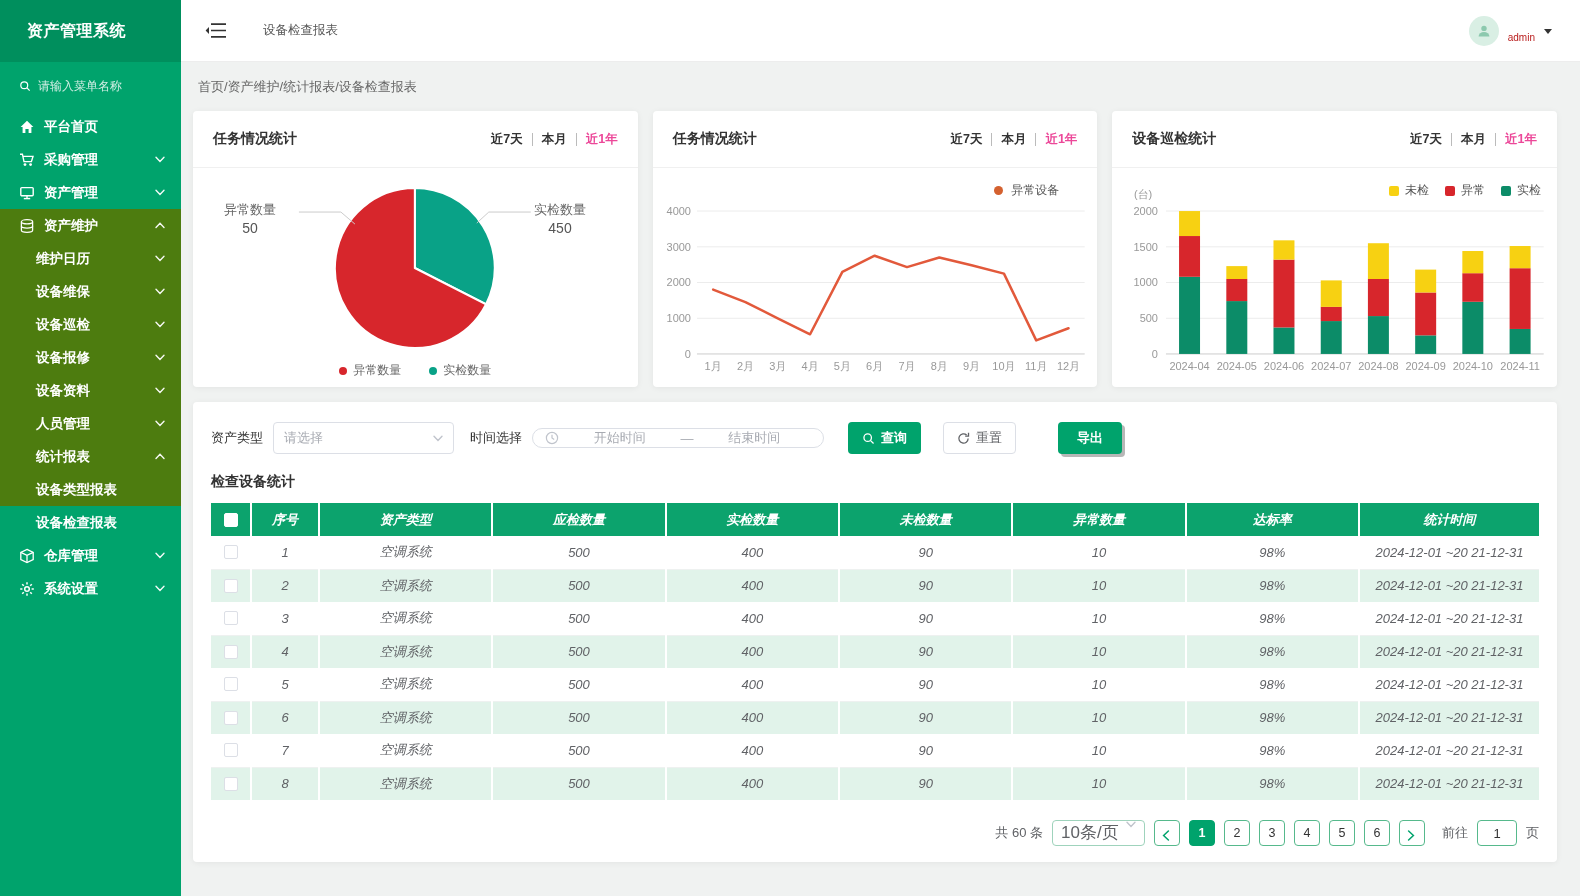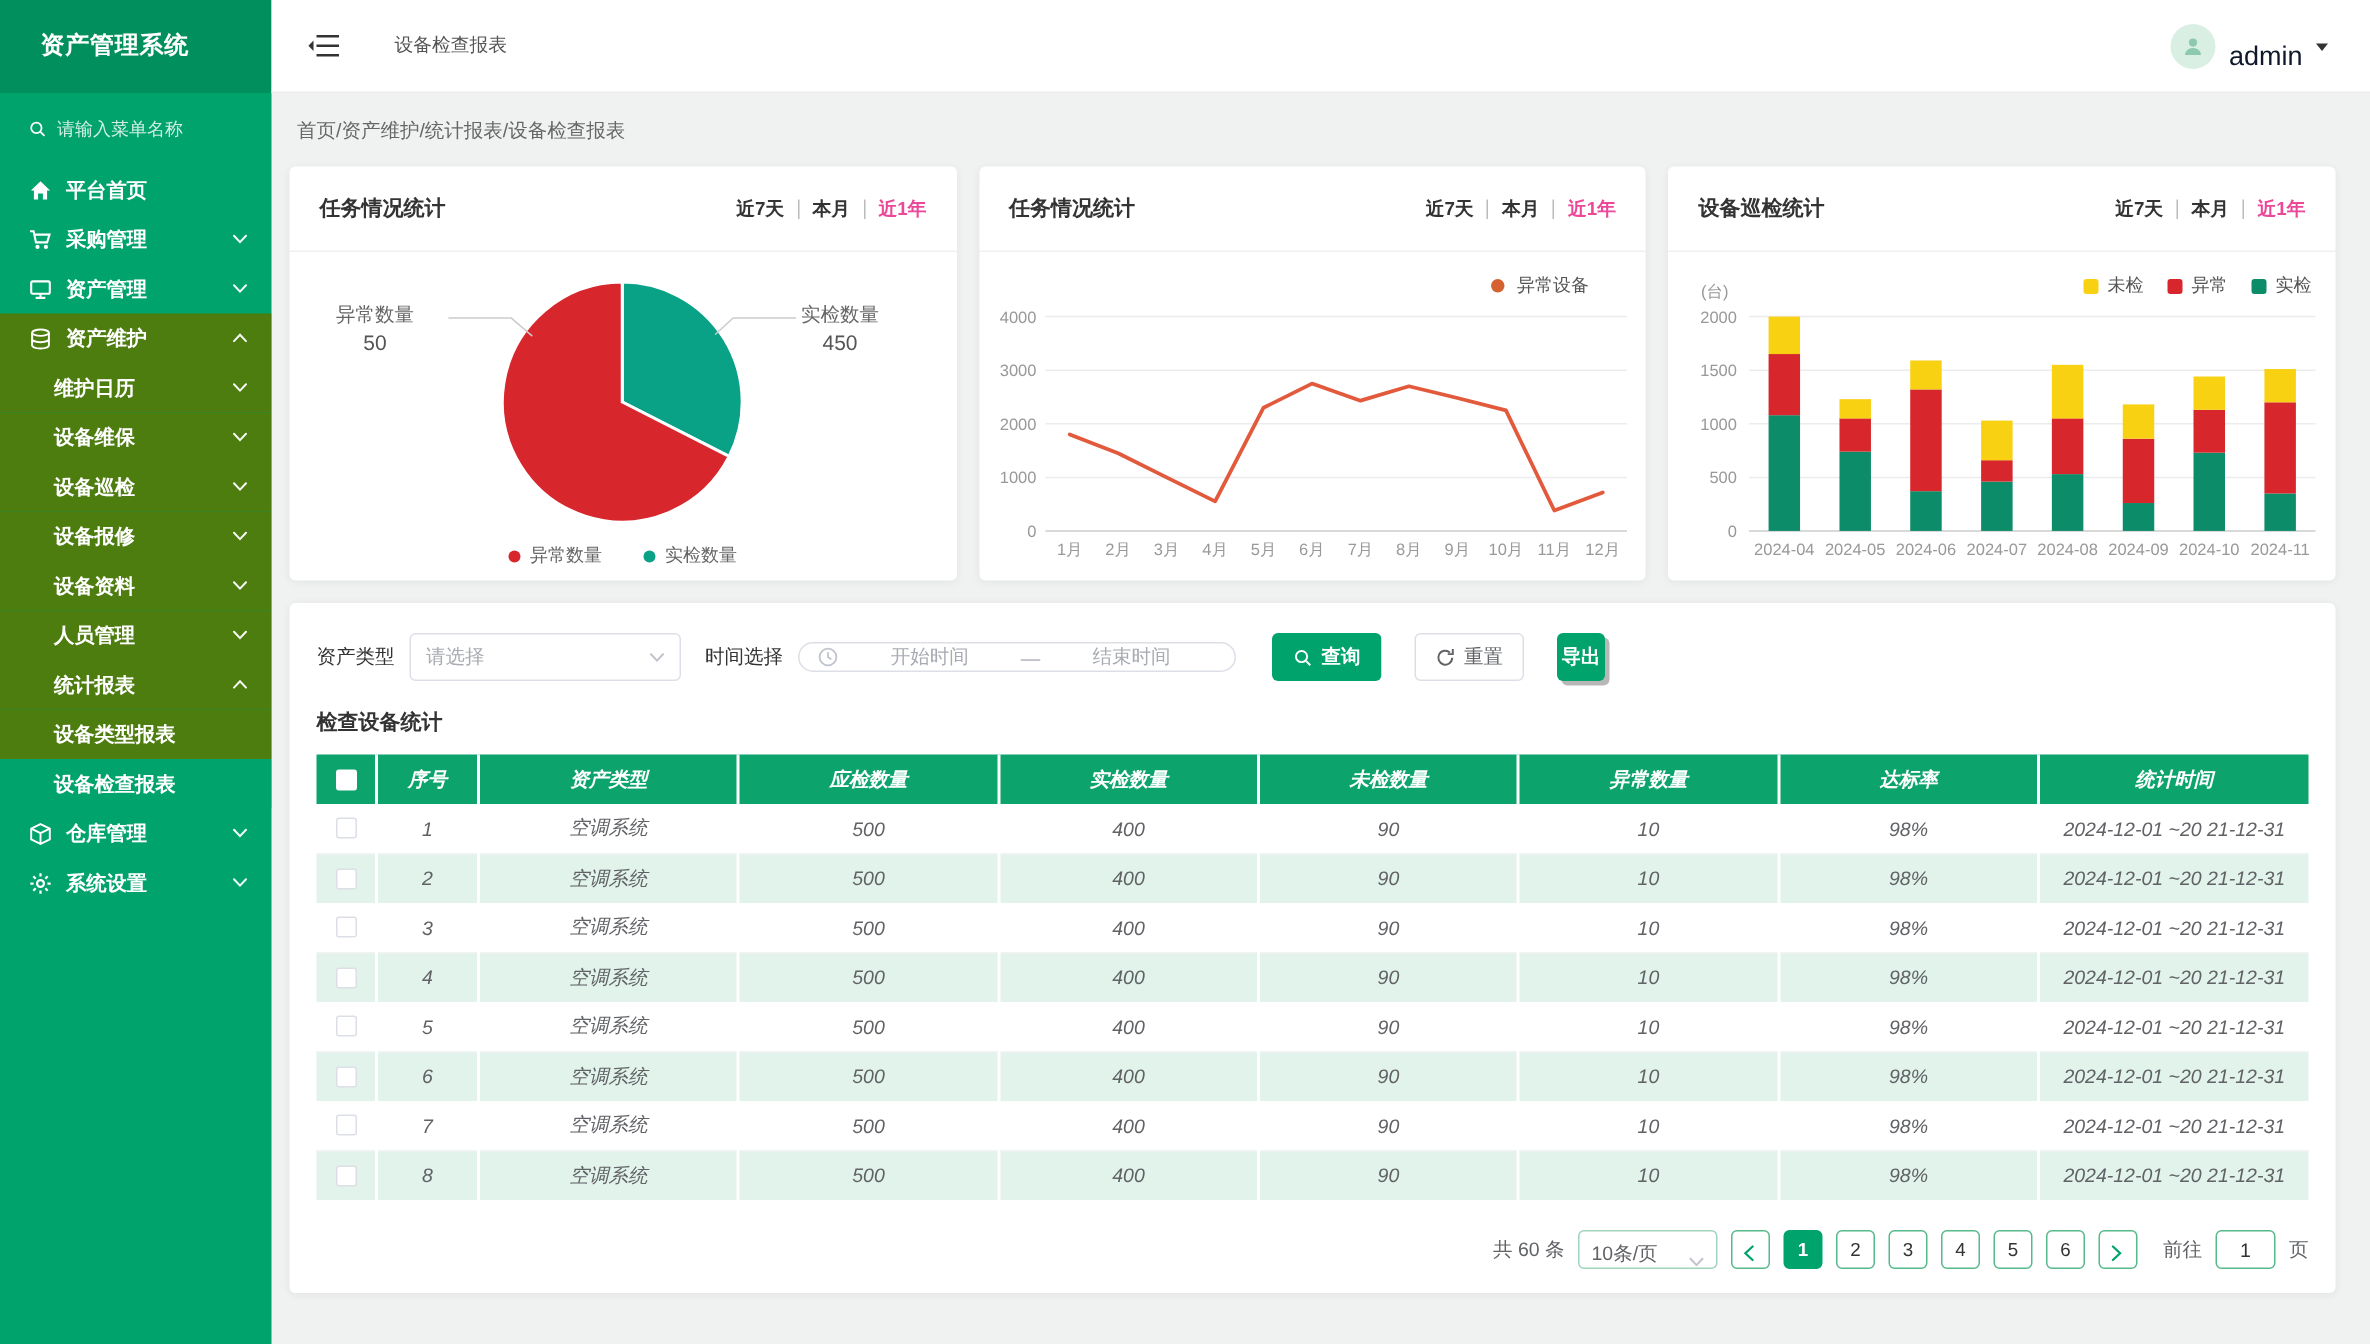--- a/index.html
+++ b/index.html
@@ -23,21 +23,21 @@
 
 
 .main{flex:1;display:flex;flex-direction:column;min-width:0;}
 .topbar{height:62px;flex:0 0 62px;background:#fff;display:flex;align-items:center;padding:0 28px 0 24px;border-bottom:1px solid #ededed;}
 .collapse{width:22px;height:17px;color:#333;cursor:pointer;display:inline-flex;}
 .collapse svg{width:100%;height:100%;}
 .header-tab{margin-left:36px;font-size:12.5px;color:#555;cursor:pointer;}
 .user{margin-left:auto;display:flex;align-items:center;gap:9px;cursor:pointer;}
 .avatar{width:30px;height:30px;border-radius:50%;background:#D9EFE4;display:flex;align-items:center;justify-content:center;color:#8CC9AE;}
 .avatar span{width:16px;height:16px;display:inline-flex;}
-.uname{font-size:18px;color:#0f172a;margin-top:13px;}
+.uname{font-size:10px;color:#b91c1c;margin-top:13px;}
 .caret{width:0;height:0;border:4px solid transparent;border-top:5px solid #333;margin-top:5px;}
 
 
 .content{flex:1;padding:0 23px 0 12px;overflow:hidden;}
 .breadcrumb{font-size:13px;color:#666;margin:16px 0 15px 5px;}
 .cards{display:flex;gap:15px;}
 .card{flex:1;background:#fff;border-radius:4px;box-shadow:0 1px 6px rgba(0,0,0,.06);height:276px;min-width:0;}
 .card-hd{height:57px;display:flex;align-items:center;justify-content:space-between;padding:0 20px;border-bottom:1px solid #f0f0f0;}
 .card-title{font-size:14px;font-weight:bold;color:#333;}
 .ptabs{display:flex;align-items:center;gap:9px;font-size:12.5px;font-weight:bold;color:#333;}
@@ -66,35 +66,35 @@
 .f-time{margin-left:16px;}
 .range{width:292px;height:20px;border:1px solid #dcdfe6;border-radius:16px;background:#fff;display:flex;align-items:center;padding:0 12px;font-size:13px;color:#a8abb2;gap:4px;cursor:pointer;}
 .range .ph{flex:1;text-align:center;}
 .range .ic{width:14px;height:14px;display:inline-flex;color:#c0c4cc;}
 .btn{height:32px;border-radius:4px;display:inline-flex;align-items:center;gap:6px;padding:0 13px;font-size:13px;cursor:pointer;border:1px solid transparent;white-space:nowrap;}
 .btn .ic{width:13px;height:13px;display:inline-flex;}
 .btn-green{background:#00A36C;color:#fff;font-weight:bold;}
 .btn-plain{background:#fff;border-color:#dcdfe6;color:#606266;}
 .btn-search{margin-left:24px;}
 .btn-reset{margin-left:22px;}
-.btn-export{margin-left:22px;padding:0 2px;box-shadow:3px 3px 0 rgba(95,95,95,.45);}
+.btn-export{margin-left:42px;padding:0 18px;box-shadow:3px 3px 0 rgba(95,95,95,.45);}
 .sec-title{font-size:14px;font-weight:bold;color:#333;margin:19px 0 12px;}
 
 table{width:100%;border-collapse:collapse;table-layout:fixed;font-style:italic;}
 th{background:#0CA36D;height:33px;color:#fff;font-size:13px;font-weight:bold;border-right:2px solid #fff;text-align:center;}
 th:last-child{border-right:none;}
 td{height:33px;text-align:center;font-size:13px;color:#606266;border-right:2px solid #fff;}
 td:last-child{border-right:none;}
 tr.stripe td{background:#E1F3EA;}
 tr.plain td{border-bottom:1px solid #eef1f0;}
 .cb{width:14px;height:14px;border:1px solid #dcdfe6;border-radius:2px;background:#fff;margin:0 auto;cursor:pointer;}
 .cb.hd{border-color:#fff;}
 
 .pager{display:flex;align-items:center;justify-content:flex-end;gap:9px;margin-top:20px;font-size:13px;color:#606266;}
-.psize{width:93px;height:26px;border:1px solid #9FD3BC;border-radius:4px;display:flex;align-items:flex-end;justify-content:space-between;font-size:13px;color:#606266;padding:0 8px;background:#fff;cursor:pointer;}
+.psize{width:93px;height:26px;border:1px solid #9FD3BC;border-radius:4px;display:flex;align-items:flex-start;justify-content:space-between;font-size:17px;color:#606266;padding:0 8px;background:#fff;cursor:pointer;}
 .pages{display:flex;gap:9px;}
 .pbtn{min-width:26px;height:26px;border:1px solid #56B98C;border-radius:4px;background:#fff;display:flex;align-items:center;justify-content:center;font-size:12.5px;color:#333;cursor:pointer;padding:0 4px;}
 .pbtn.on{background:#00A36C;border-color:#00A36C;color:#fff;font-weight:bold;}
 .pbtn.nav{color:#00A36C;}
 .pbtn.nav svg{width:8px;height:11px;}
 .goto-lb{margin-left:8px;}
 .goto-input{width:40px;height:26px;border:1px solid #56B98C;border-radius:4px;text-align:center;font-size:13px;color:#333;background:#fff;display:flex;align-items:center;justify-content:center;cursor:text;}
 </style>
 </head>
 <body>

